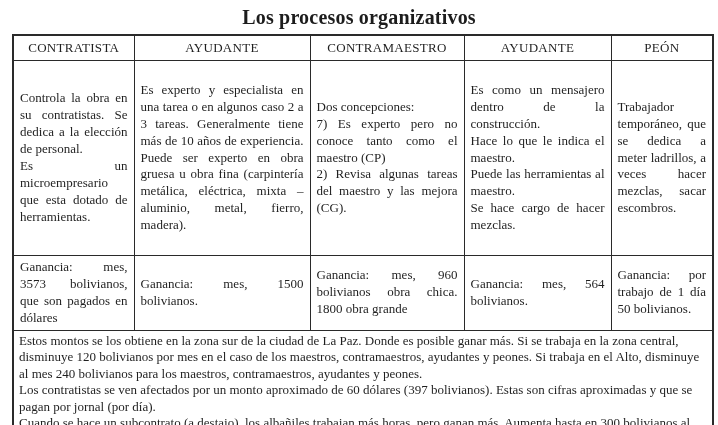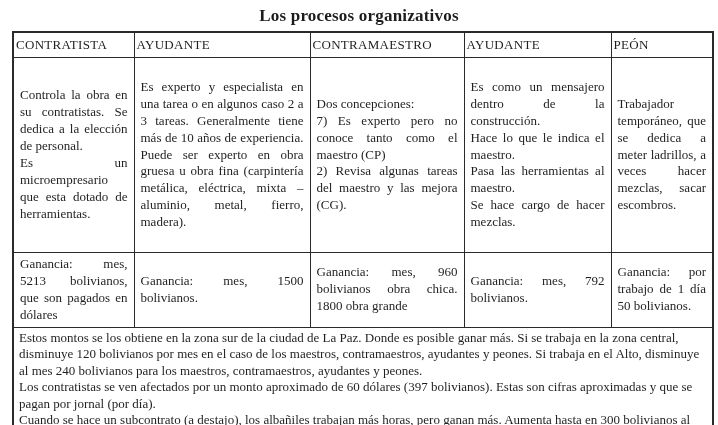--- a/index.html
+++ b/index.html
@@ -13,41 +13,41 @@
     position: relative;
     width: 718px;
     height: 425px;
     background: #ffffff;
     overflow: hidden;
   }
   .title {
     margin: 0;
     padding-top: 6px;
     text-align: center;
-    font-size: 17px;
+    font-size: 20px;
     font-weight: bold;
     letter-spacing: 0.2px;
     color: #1c1c1c;
   }
   table.proc {
     border-collapse: collapse;
     table-layout: fixed;
     width: 700px;
     margin: 5px auto 0 12px;
     border: 2px solid #2a2a2a;
   }
   table.proc th, table.proc td {
     border: 1px solid #2a2a2a;
     font-size: 13px;
     color: #1f1f1f;
     overflow: hidden;
   }
   th.colhead {
     font-weight: normal;
-    text-align: left;
+    text-align: center;
     vertical-align: middle;
     height: 22px;
     font-size: 12.5px;
     letter-spacing: 0.3px;
     padding: 1px 2px;
   }
   td.desc {
     height: 186px;
     vertical-align: middle;
     text-align: justify;
@@ -101,29 +101,29 @@
     <tbody>
       <tr>
         <td class="desc">Controla la obra en su contratistas. Se dedica a la elección de personal.
 Es un microempresario que esta dotado de herramientas.</td>
         <td class="desc">Es experto y especialista en una tarea o en algunos caso 2 a 3 tareas. Generalmente tiene más de 10 años de experiencia. Puede ser experto en obra gruesa u obra fina (carpintería metálica, eléctrica, mixta –aluminio, metal, fierro, madera).</td>
         <td class="desc">Dos concepciones:
 7) Es experto pero no conoce tanto como el maestro (CP)
 2) Revisa algunas tareas del maestro y las mejora (CG).</td>
         <td class="desc">Es como un mensajero dentro de la construcción.
 Hace lo que le indica el maestro.
-Pasa las herramientas al maestro.
+Puede las herramientas al maestro.
 Se hace cargo de hacer mezclas.</td>
         <td class="desc">Trabajador temporáneo, que se dedica a meter ladrillos, a veces hacer mezclas, sacar escombros.</td>
       </tr>
       <tr>
-        <td class="earn">Ganancia: mes, 5213 bolivianos, que son pagados en dólares</td>
+        <td class="earn">Ganancia: mes, 3573 bolivianos, que son pagados en dólares</td>
         <td class="earn">Ganancia: mes, 1500 bolivianos.</td>
         <td class="earn">Ganancia: mes, 960 bolivianos obra chica. 1800 obra grande</td>
-        <td class="earn">Ganancia: mes, 792 bolivianos.</td>
+        <td class="earn">Ganancia: mes, 564 bolivianos.</td>
         <td class="earn">Ganancia: por trabajo de 1 día 50 bolivianos.</td>
       </tr>
       <tr>
         <td class="footer" colspan="5">
           <p>Estos montos se los obtiene en la zona sur de la ciudad de La Paz. Donde es posible ganar más. Si se trabaja en la zona central, disminuye 120 bolivianos por mes en el caso de los maestros, contramaestros, ayudantes y peones. Si trabaja en el Alto, disminuye al mes 240 bolivianos para los maestros, contramaestros, ayudantes y peones.</p>
           <p>Los contratistas se ven afectados por un monto aproximado de 60 dólares (397 bolivianos). Estas son cifras aproximadas y que se pagan por jornal (por día).</p>
           <p>Cuando se hace un subcontrato (a destajo), los albañiles trabajan más horas, pero ganan más. Aumenta hasta en 300 bolivianos al mes.</p>
         </td>
       </tr>
     </tbody>

